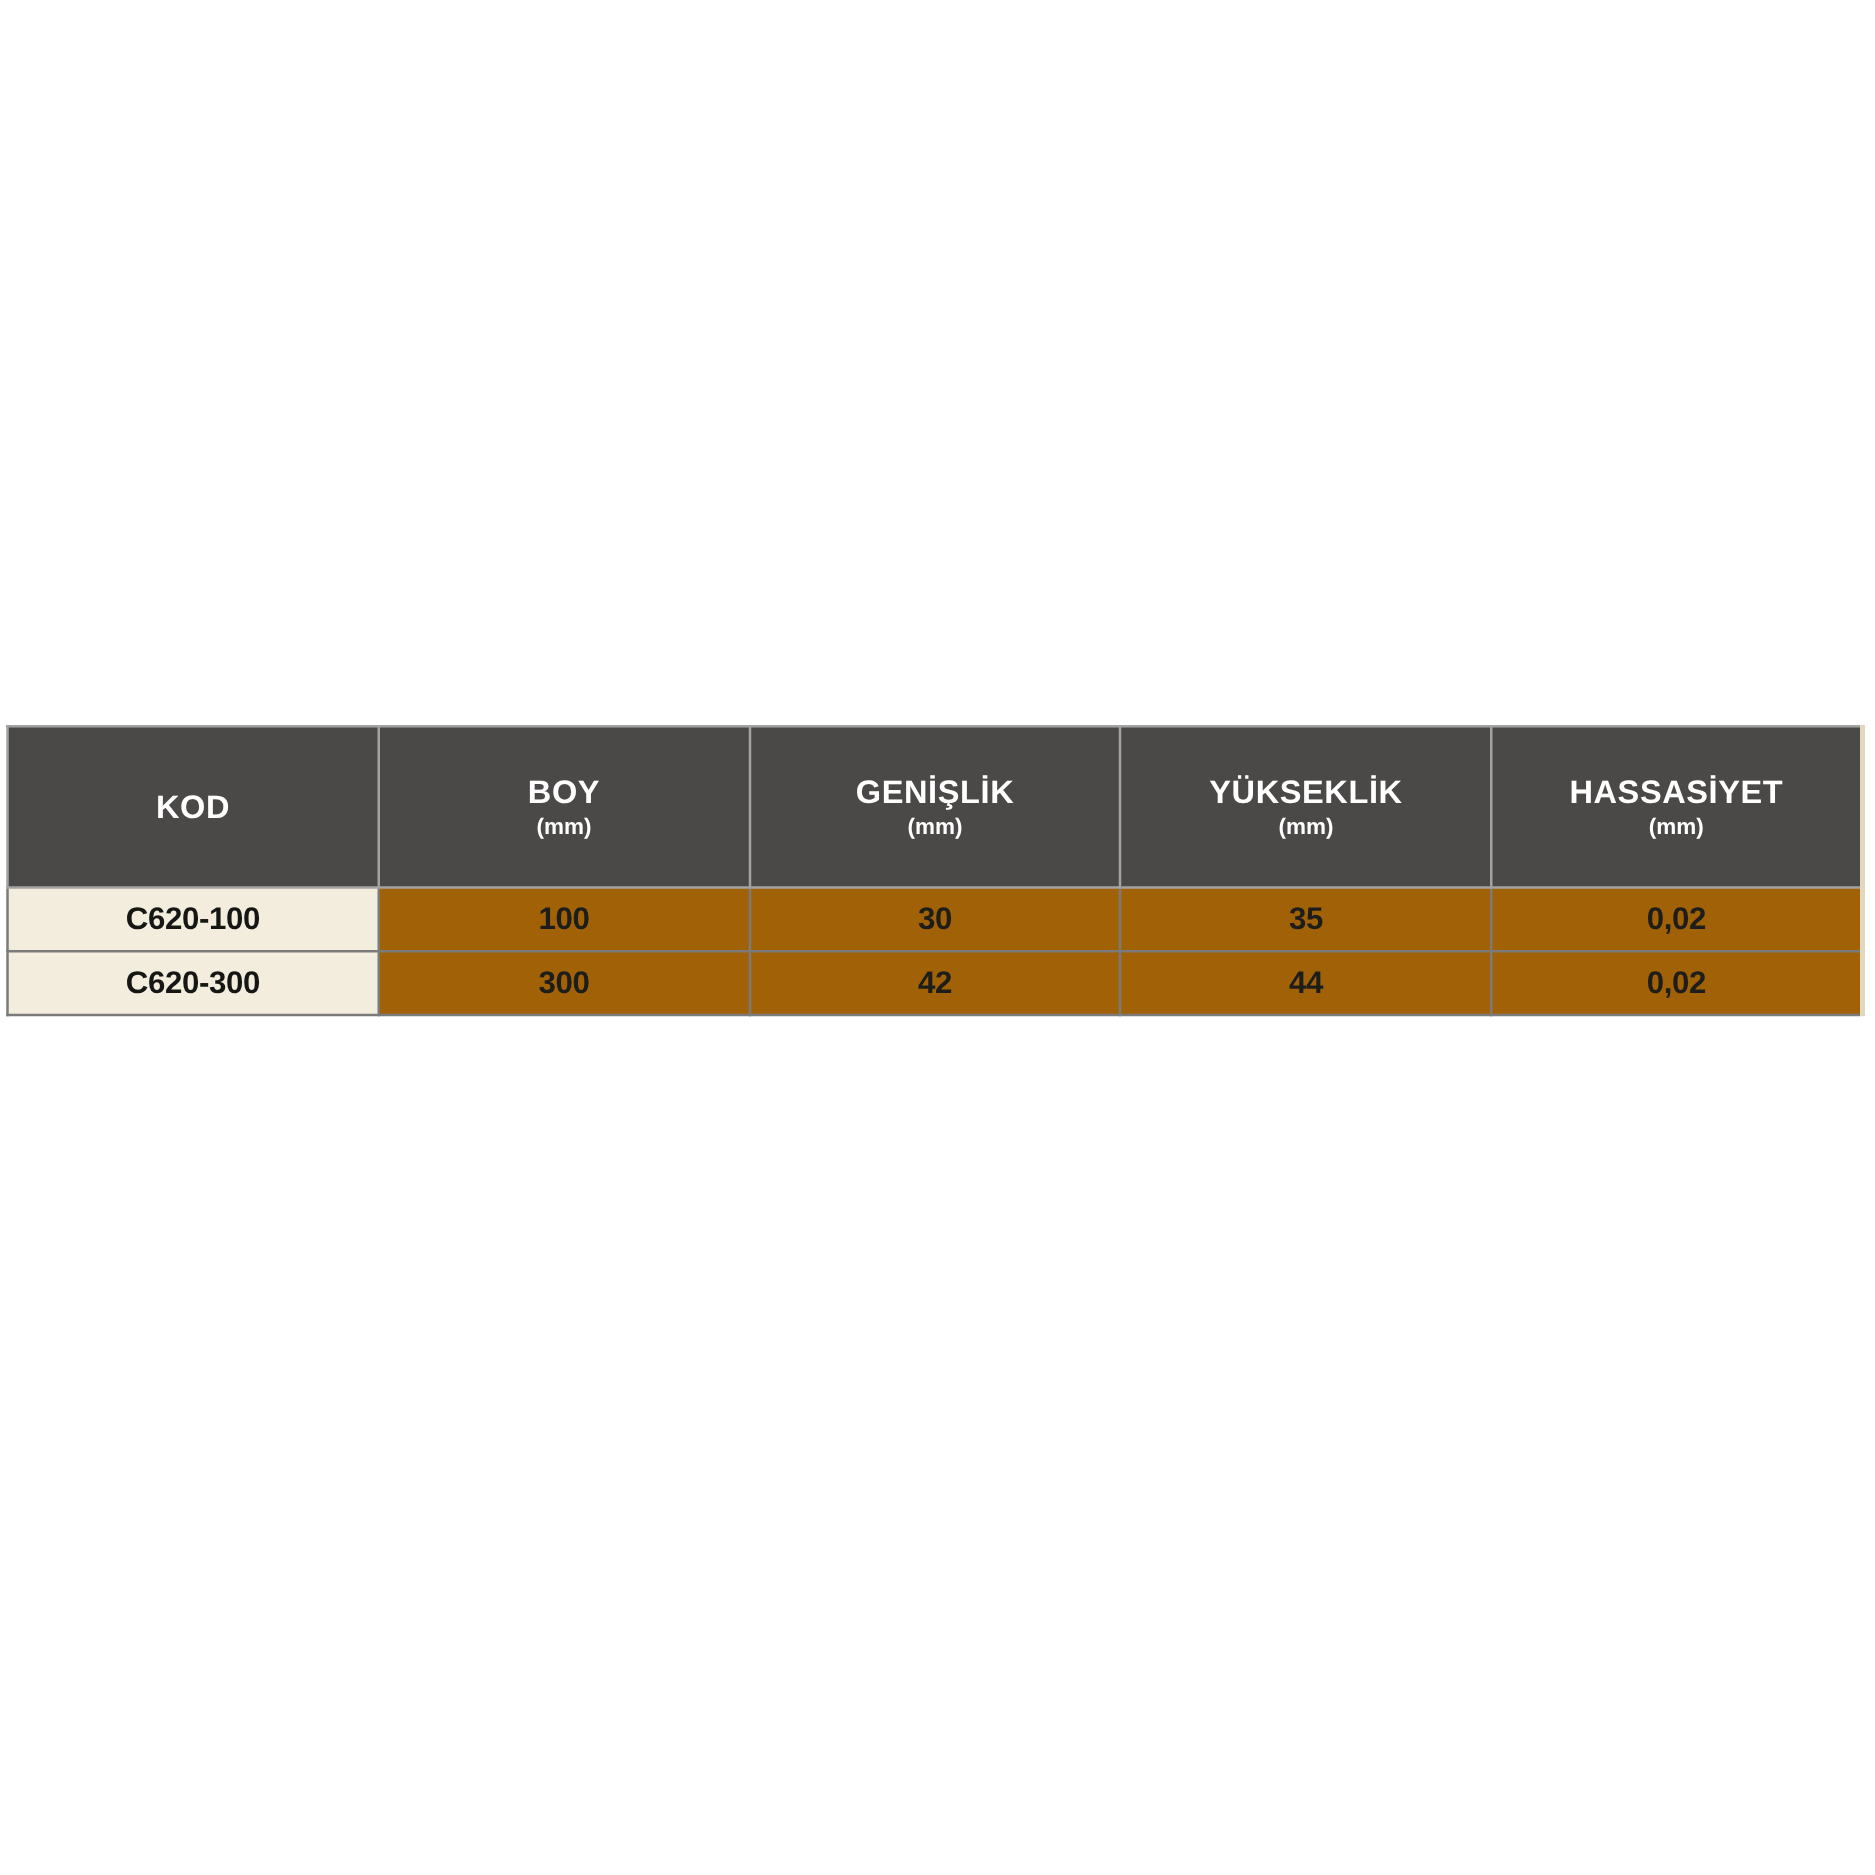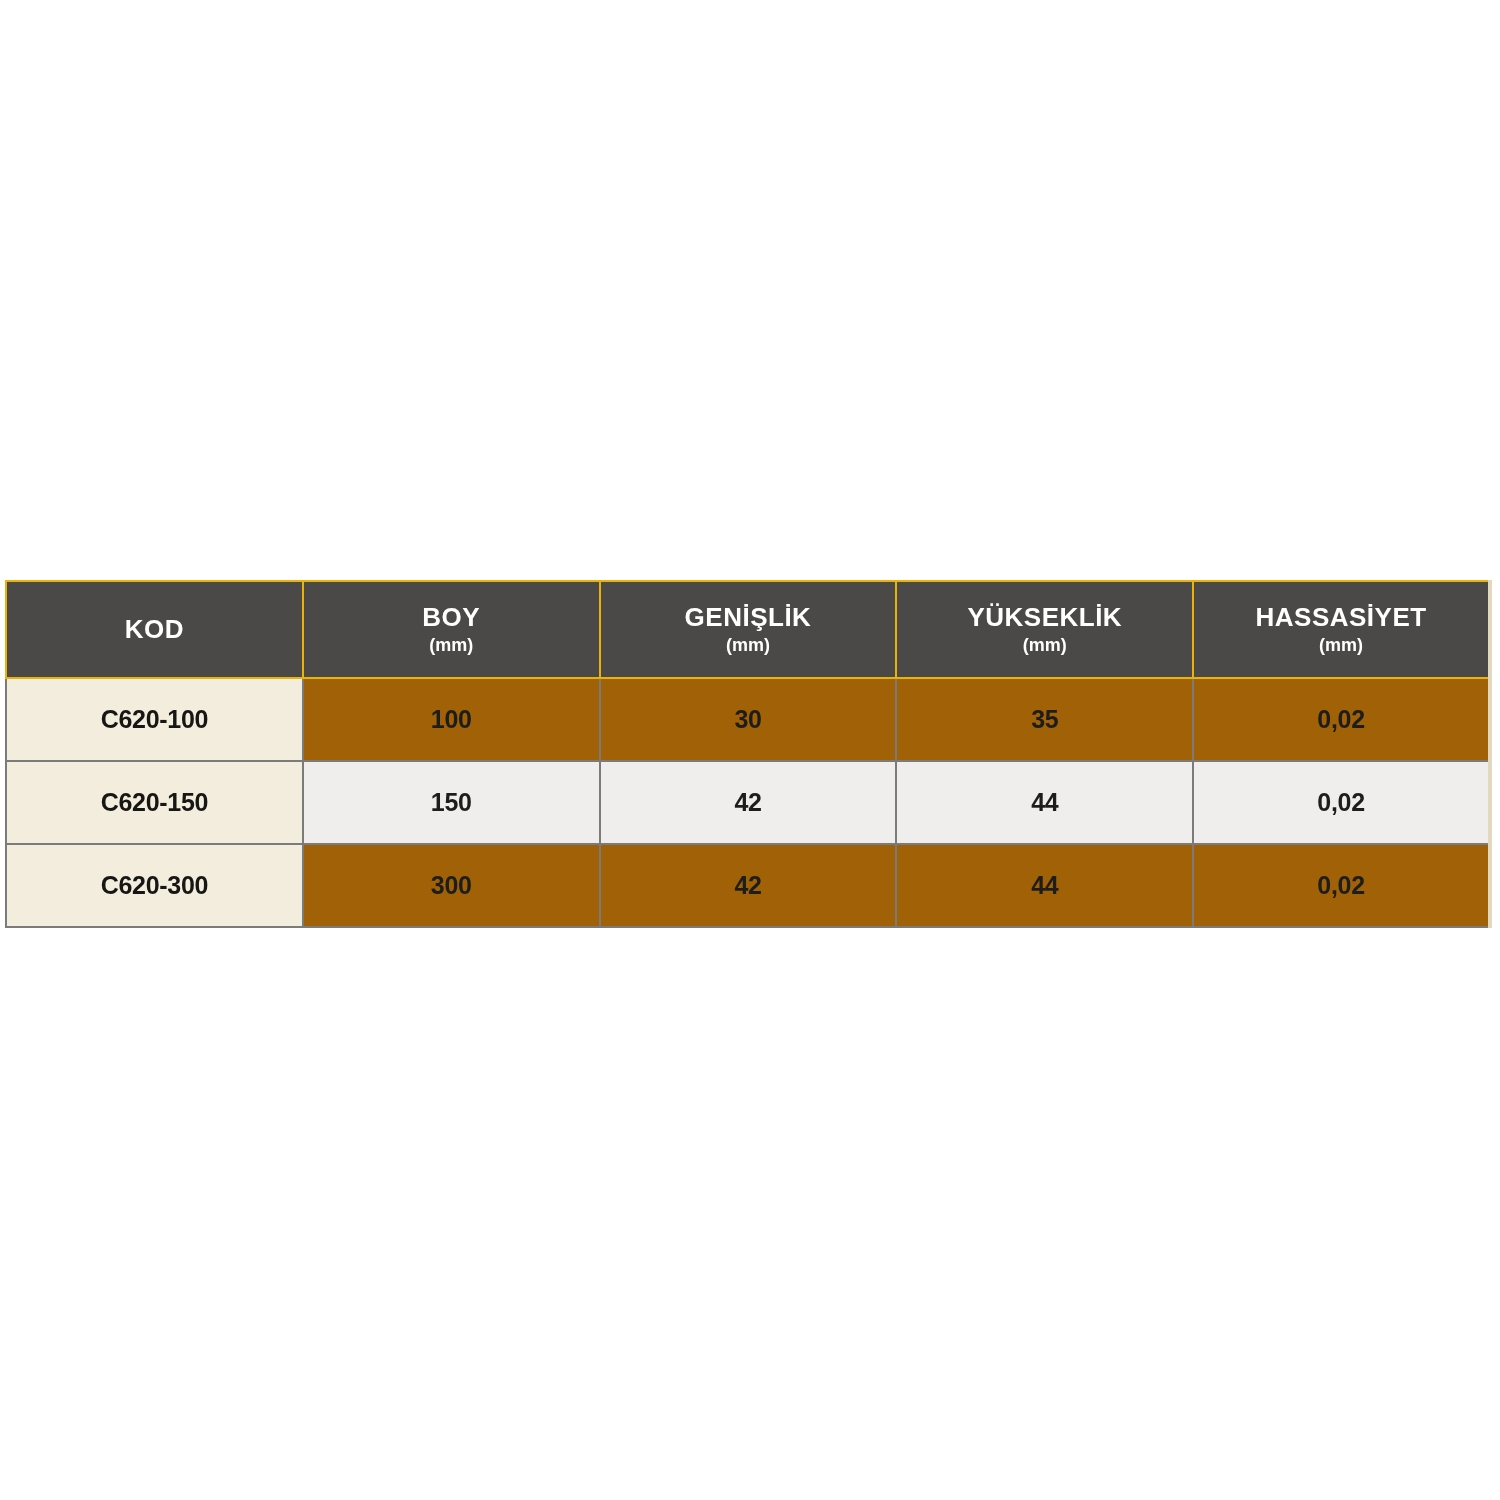--- a/index.html
+++ b/index.html
@@ -22,24 +22,24 @@
     width: 1487px;
     border-collapse: collapse;
     table-layout: fixed;
     border: 2px solid #8a8a8a;
     border-right: 4px solid #e2d8bf;
   }
   table.spec-table th {
     background: #4b4947;
     color: #ffffff;
     height: 95px;
-    border: 2px solid #eab308;
+    border: 2px solid #a3a3a3;
     text-align: center;
     vertical-align: middle;
-    padding: 0;
+    padding: 16px;
   }
   .hdr-label {
     display: block;
     font-size: 26px;
     font-weight: bold;
     letter-spacing: 0.5px;
     line-height: 1.15;
   }
   .hdr-unit {
     display: block;
@@ -50,21 +50,21 @@
   }
   table.spec-table td {
     height: 49px;
     border: 2px solid #7b7b7b;
     text-align: center;
     vertical-align: middle;
     font-size: 25px;
     font-weight: bold;
     color: #1d1d1b;
     letter-spacing: -0.3px;
-    padding: 16px;
+    padding: 0;
   }
   
   table.spec-table td.code-cell {
     background: #f3edde;
     color: #161614;
   }
   
   table.spec-table tr.row-odd td.value-cell { background: #a16207; }
   table.spec-table tr.row-even td.value-cell { background: #efeeec; }
 </style>
@@ -97,27 +97,20 @@
       </tr>
     </thead>
     <tbody>
       <tr class="row-odd">
         <td class="code-cell">C620-100</td>
         <td class="value-cell">100</td>
         <td class="value-cell">30</td>
         <td class="value-cell">35</td>
         <td class="value-cell">0,02</td>
       </tr>
-      <tr class="row-even">
-        <td class="code-cell">C620-150</td>
-        <td class="value-cell">150</td>
-        <td class="value-cell">42</td>
-        <td class="value-cell">44</td>
-        <td class="value-cell">0,02</td>
-      </tr>
       <tr class="row-odd">
         <td class="code-cell">C620-300</td>
         <td class="value-cell">300</td>
         <td class="value-cell">42</td>
         <td class="value-cell">44</td>
         <td class="value-cell">0,02</td>
       </tr>
     </tbody>
   </table>
 </div>

